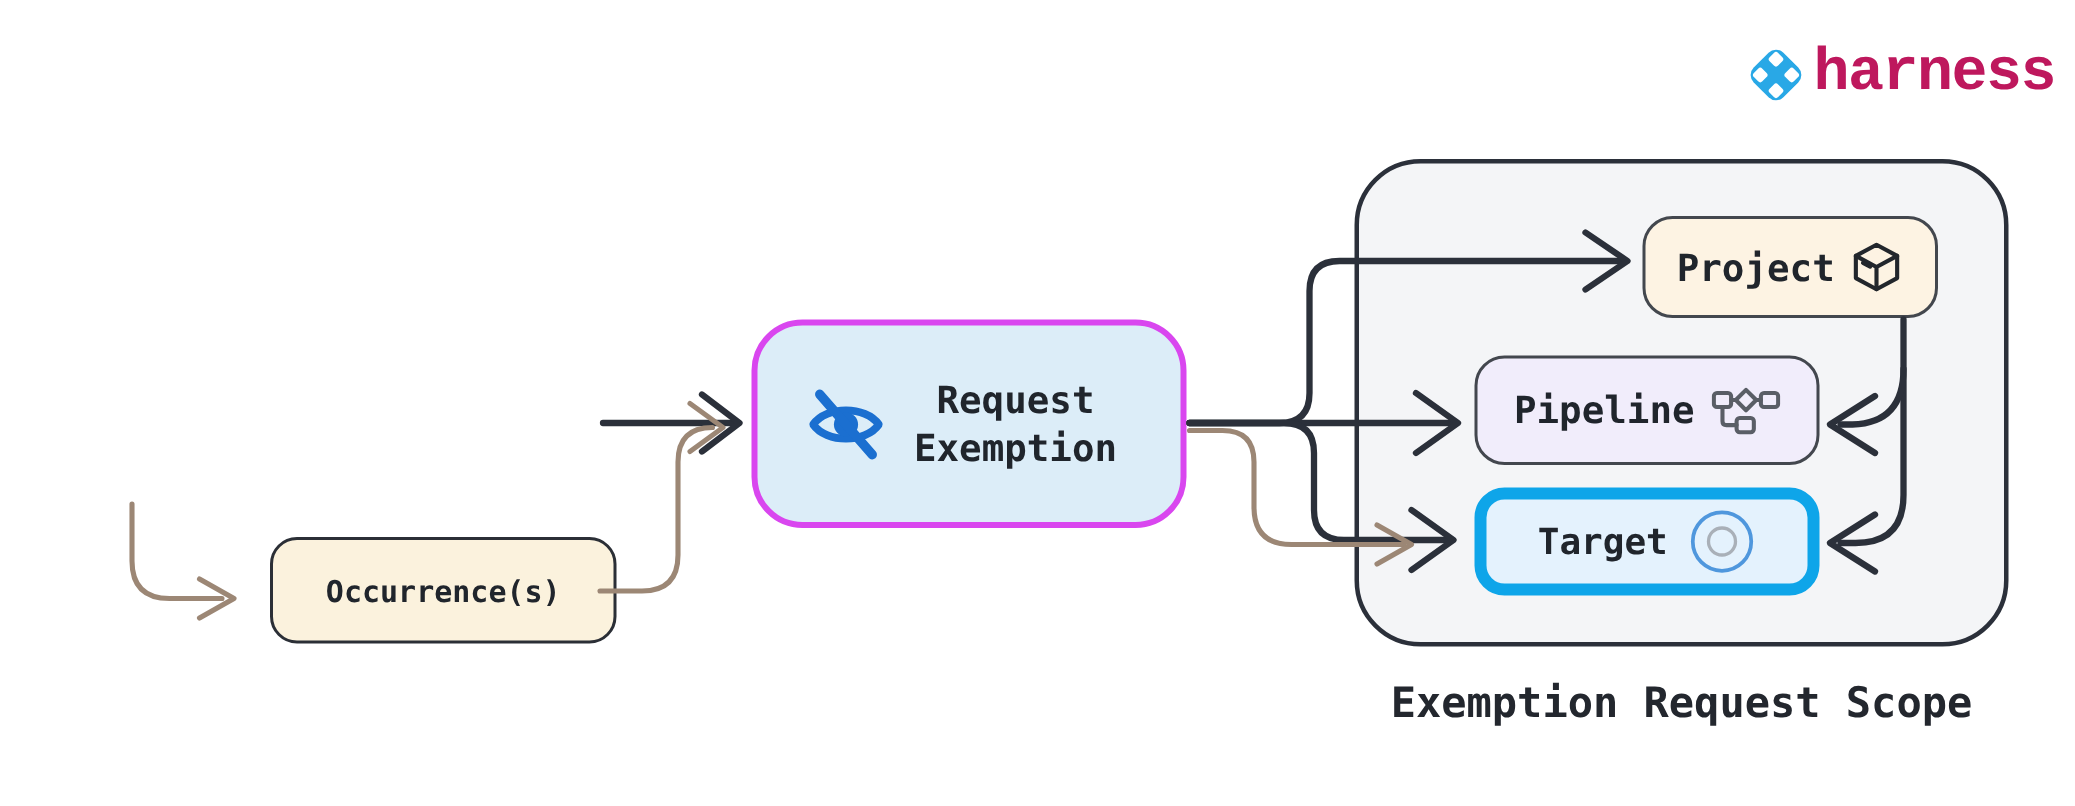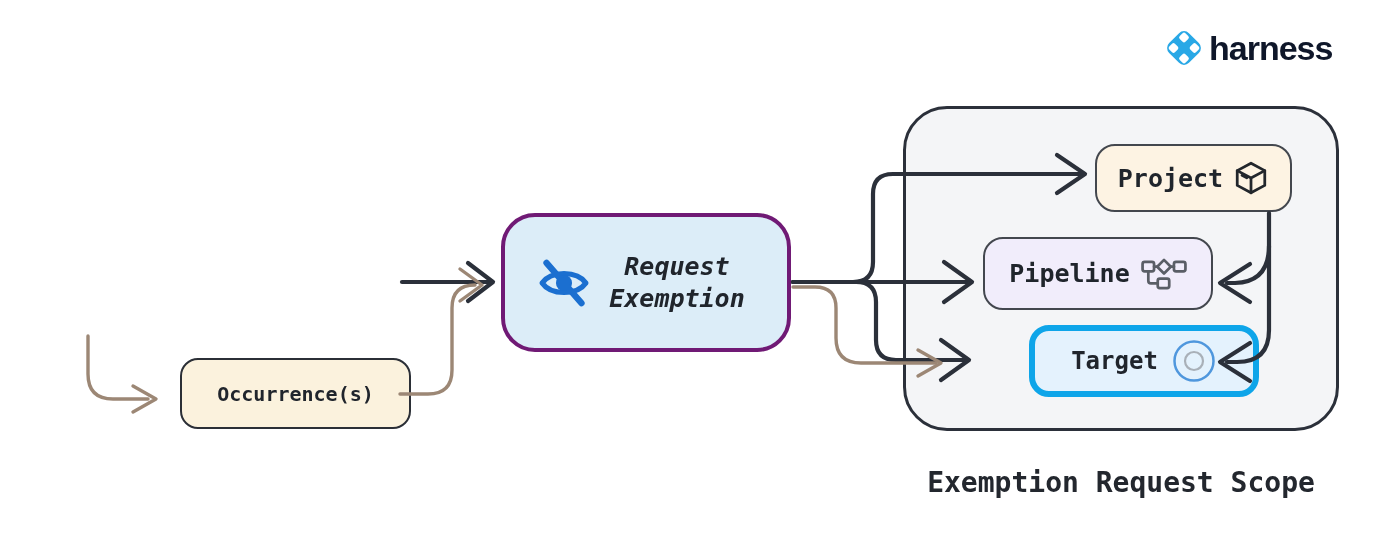--- a/index.html
+++ b/index.html
@@ -5,54 +5,54 @@
   html,body{margin:0;padding:0;background:#ffffff;}
   #canvas{
     position:relative;width:1383px;height:537px;background:#fff;overflow:hidden;
     font-family:"DejaVu Sans Mono","Liberation Mono",monospace;color:var(--text-dark,#20252c);
   }
   .node{position:absolute;display:flex;align-items:center;justify-content:center;box-sizing:border-box;}
   .node .lbl{font-weight:bold;white-space:nowrap;}
 
   
   #logo{position:absolute;left:1163px;top:27px;display:flex;align-items:center;gap:4px;}
-  #logo .brand{font-family:Liberation Sans, sans-serif;font-weight:700;
-    font-size:34px;letter-spacing:-1px;color:#0f172a;}
+  #logo .brand{font-family:Liberation Mono, monospace;font-weight:700;
+    font-size:40px;letter-spacing:-1px;color:#be185d;}
 
   
   #security{left:62px;top:230px;width:337px;height:105px;border:3.5px solid #23272e;border-radius:26px;
     background:var(--security-fill,#fdf0ee);flex-direction:column;gap:3px;}
   #security .icons{display:flex;align-items:center;gap:7px;}
   #security .lbl{font-size:23px;}
 
   
   #occurrence{left:167px;top:358px;width:231px;height:71px;border:2.6px solid #2b2f36;border-radius:18px;
     background:var(--occurrence-fill,#fbf2dd);margin-left:13px;}
   #occurrence .lbl{font-size:20px;}
 
   
-  #exemption{left:501px;top:213px;width:290px;height:139px;border:4px solid #701a75;border-radius:34px;
-    background:var(--exemption-fill,#dcedf8);gap:6px;font-style:italic;}
+  #exemption{left:501px;top:213px;width:290px;height:139px;border:4px solid #d946ef;border-radius:34px;
+    background:var(--exemption-fill,#dcedf8);gap:6px;}
   #exemption .lbl{font-size:25px;line-height:1.25;text-align:center;white-space:normal;width:158px;}
 
   
   #scope{position:absolute;left:903px;top:106px;width:436px;height:325px;box-sizing:border-box;
     border:3.5px solid #2b303a;border-radius:44px;background:var(--scope-fill,#f4f5f7);}
   #caption{position:absolute;left:903px;top:452px;width:436px;text-align:center;
-    font-weight:bold;font-size:28px;color:#23272e;margin-top:14px;}
+    font-weight:bold;font-size:28px;color:#23272e;}
 
   
   #project{left:1095px;top:144px;width:197px;height:68px;border:2px solid #43474e;border-radius:20px;
     background:var(--project-fill,#fdf3e3);gap:10px;align-items:center;}
   #project .lbl{font-size:25px;}
   #pipeline{left:983px;top:237px;width:230px;height:73px;border:2px solid #43474e;border-radius:20px;
     background:var(--pipeline-fill,#f1edfb);gap:11px;}
   #pipeline .lbl{font-size:25px;}
-  #target{left:983px;top:325px;width:230px;height:72px;border:6px solid #0ea5e9;border-radius:20px;
-    background:var(--target-fill,#e4f2fd);gap:13px;margin-left:46px;}
+  #target{left:983px;top:325px;width:230px;height:72px;border:8px solid #0ea5e9;border-radius:20px;
+    background:var(--target-fill,#e4f2fd);gap:13px;}
   #target .lbl{font-size:24px;}
 
   
   #arrows{position:absolute;left:0;top:0;width:1383px;height:537px;pointer-events:none;z-index:6;}
   .arrow-dark{stroke:var(--arrow-dark,#2b303a);stroke-width:4.2;fill:none;stroke-linecap:round;stroke-linejoin:round;}
   .arrow-brown{stroke:var(--arrow-brown,#9c8775);stroke-width:3.4;fill:none;stroke-linecap:round;stroke-linejoin:round;}
 
   
   .ic{display:block;}
   .st-bug{stroke:var(--bug-red,#dd4a2b);}

